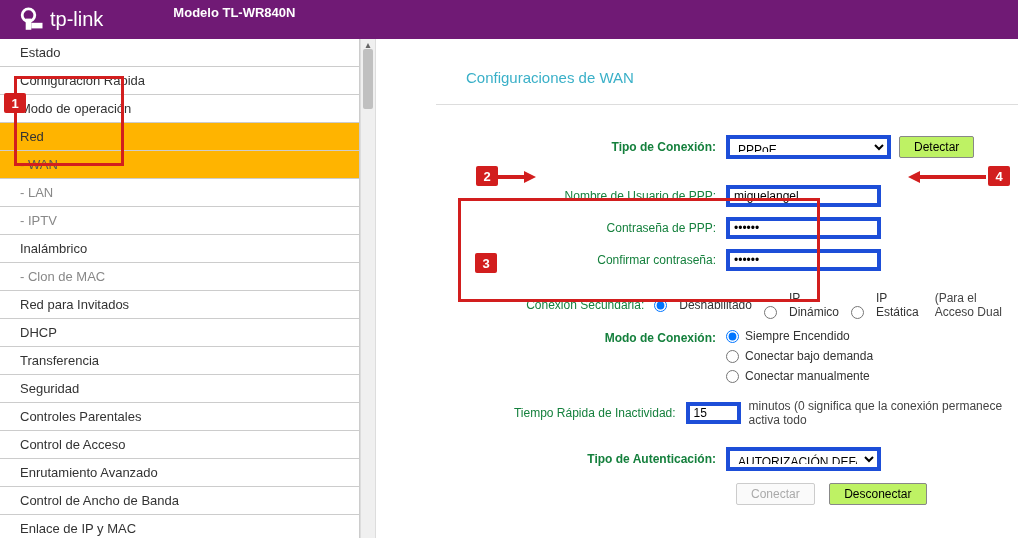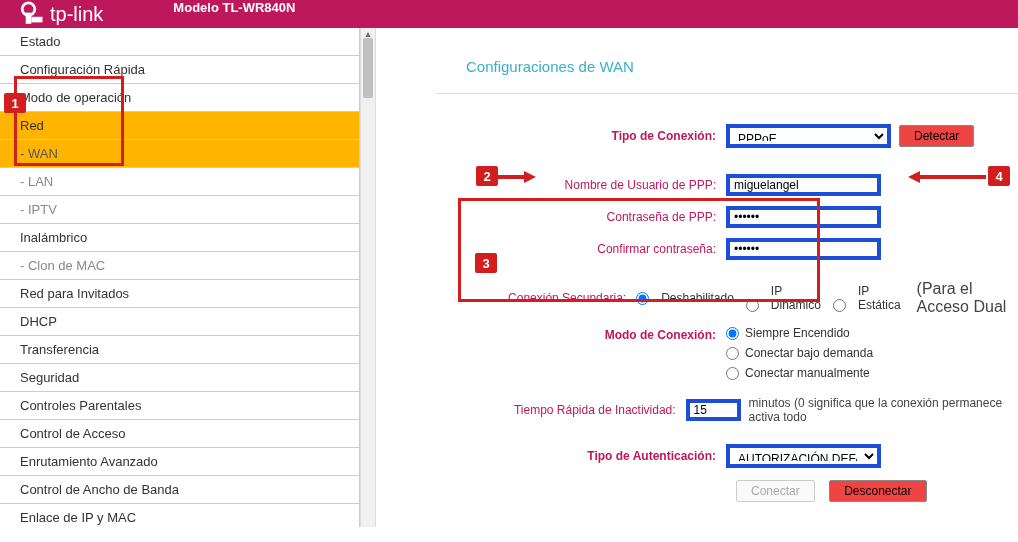--- a/index.html
+++ b/index.html
@@ -1,21 +1,21 @@
 <!DOCTYPE html>
 <html><head>
 <meta charset="utf-8">
 <style>
   * { box-sizing: border-box; margin: 0; padding: 0; font-family: Arial, sans-serif; }
   html, body { width: 1018px; height: 542px; overflow: hidden; background: #fff; }
 
   .header {
-    background: #be185d;
+    background: #701a75;
     color: #fff;
-    height: 28px;
+    height: 39px;
     padding-left: 18px;
     display: flex;
     align-items: center;
     overflow: hidden;
     position: relative;
   }
   .logo-wrap { display: flex; align-items: center; }
   .logo-icon { width: 28px; height: 28px; margin-right: 4px; }
   .logo-text { font-size: 20px; font-weight: normal; color:#fff; }
   .model-block { margin-left: 70px; margin-top:-14px;}
@@ -77,36 +77,36 @@
     display: flex;
     align-items: center;
     margin-bottom: 10px;
     font-size: 12px;
     color: #333;
   }
   .form-label {
     width: 290px;
     text-align: right;
     padding-right: 10px;
-    color:#be185d;
+    color:#15803d;
   }
   .form-label.bold { font-weight: bold; }
   select, input[type=text], input[type=password] {
     font-size: 12px;
     padding: 3px 4px;
     border: 4px solid #1d4ed8;
     background:#fff;
   }
   select { height: 24px; }
   input[type=text], input[type=password] { height: 22px; width: 155px; }
   .btn {
     font-size: 12px;
     padding: 3px 14px;
     border: 1px solid #888;
-    background: #ef4444;
+    background: #bef264;
     cursor: pointer;
     border-radius: 2px;
   }
   .btn.disabled { color:#aaa; border-color:#ccc; background:#fafafa; }
 
   .radio-row label { margin-right: 12px; font-size:12px; color:#333; display:inline-flex; align-items:flex-end; gap:12px;}
   .radio-col label { display:flex; align-items:center; gap:6px; margin-bottom:6px; font-size:12px;}
   .after-text { margin-left:8px; color:#444; font-size:12px; }
 
   
@@ -122,21 +122,21 @@
     z-index: 50;
   }
   .red-box { position:absolute; border:3px solid #d21e1e; z-index:40; pointer-events:none;}
   .arrow {
     position:absolute; z-index:45;
   }
   .arrow-line { stroke:#d21e1e; stroke-width:4; fill:none;}
   .arrow-head { fill:#d21e1e; }
 
   .detect-gap { display:inline-block; width:8px;}
-  .sec-note { color:#444; font-size:16px;}
+  .sec-note { color:#444; font-size:12px;}
   .idle-input { width:55px !important; }
 
   .btn-row { margin-top:12px; margin-left:300px; }
   .btn-row .btn { margin-right:10px;}
 </style>
 </head>
 <body>
 
 <div class="header">
   <div class="logo-wrap">

